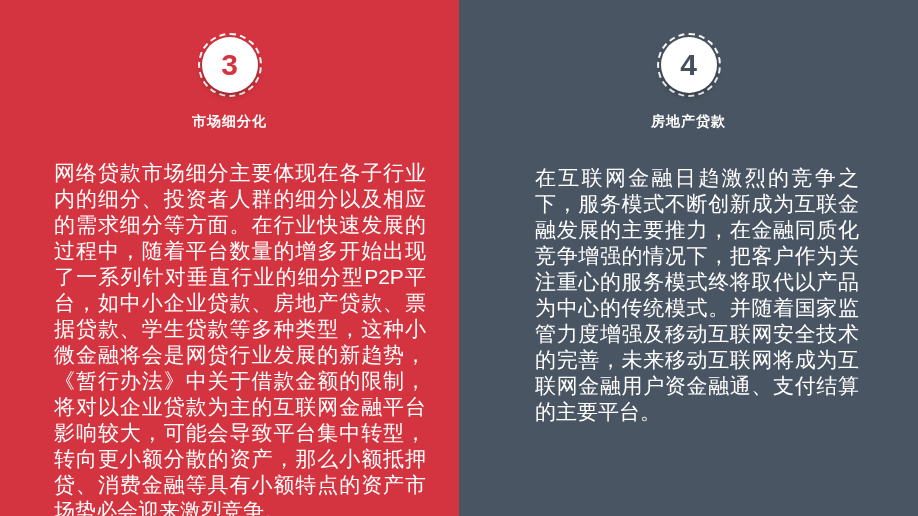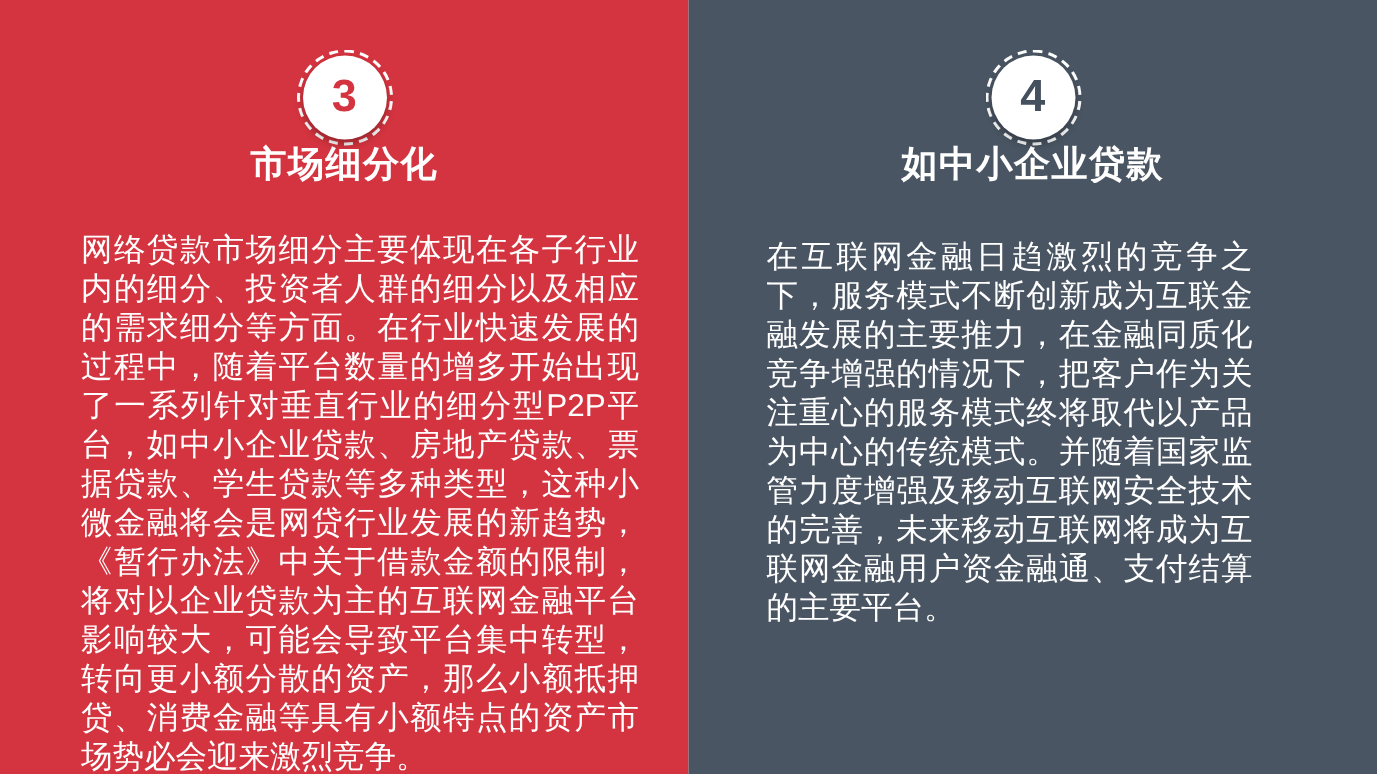--- a/index.html
+++ b/index.html
@@ -45,41 +45,42 @@
     align-items: center;
     justify-content: center;
     font-weight: bold;
     font-size: 30px;
     line-height: 1;
   }
   .panel.left  .badge-inner { color: var(--left-number-text, #D4343F); }
   .panel.right .badge-inner { color: var(--right-number-text, #4A5563); }
 
   .section-title {
-    font-size: 24px;
+    margin-top: 17px;
+    font-size: 14px;
     font-weight: bold;
     letter-spacing: 1px;
     color: var(--title-text, #FFFFFF);
     line-height: 1.1;
     text-align: left;
   }
 
   .section-body {
     color: var(--body-text, #FFFFFF);
     font-size: 21px;
     line-height: 26px;
     text-align: justify;
     align-self: flex-start;
   }
   .panel.left .section-body {
     margin: 31px 0 0 54px;
     width: 372px;
   }
   .panel.right .section-body {
-    margin: 36px 0 0 52px;
+    margin: 36px 0 0 76px;
     width: 324px;
   }
 </style>
 </head>
 <body>
 
 <div class="slide">
 
   <section class="panel left">
     <div class="badge">
@@ -90,17 +91,17 @@
     <h2 class="section-title">市场细分化</h2>
     <p class="section-body">网络贷款市场细分主要体现在各子行业内的细分、投资者人群的细分以及相应的需求细分等方面。在行业快速发展的过程中，随着平台数量的增多开始出现了一系列针对垂直行业的细分型P2P平台，如中小企业贷款、房地产贷款、票据贷款、学生贷款等多种类型，这种小微金融将会是网贷行业发展的新趋势，《暂行办法》中关于借款金额的限制，将对以企业贷款为主的互联网金融平台影响较大，可能会导致平台集中转型，转向更小额分散的资产，那么小额抵押贷、消费金融等具有小额特点的资产市场势必会迎来激烈竞争。</p>
   </section>
 
   <section class="panel right">
     <div class="badge">
       <div class="badge-inner">
         <span>4</span>
       </div>
     </div>
-    <h2 class="section-title">如中小企业贷款</h2>
+    <h2 class="section-title">房地产贷款</h2>
     <p class="section-body">在互联网金融日趋激烈的竞争之下，服务模式不断创新成为互联金融发展的主要推力，在金融同质化竞争增强的情况下，把客户作为关注重心的服务模式终将取代以产品为中心的传统模式。并随着国家监管力度增强及移动互联网安全技术的完善，未来移动互联网将成为互联网金融用户资金融通、支付结算的主要平台。</p>
   </section>
 
 </div>
 
 </body></html>

